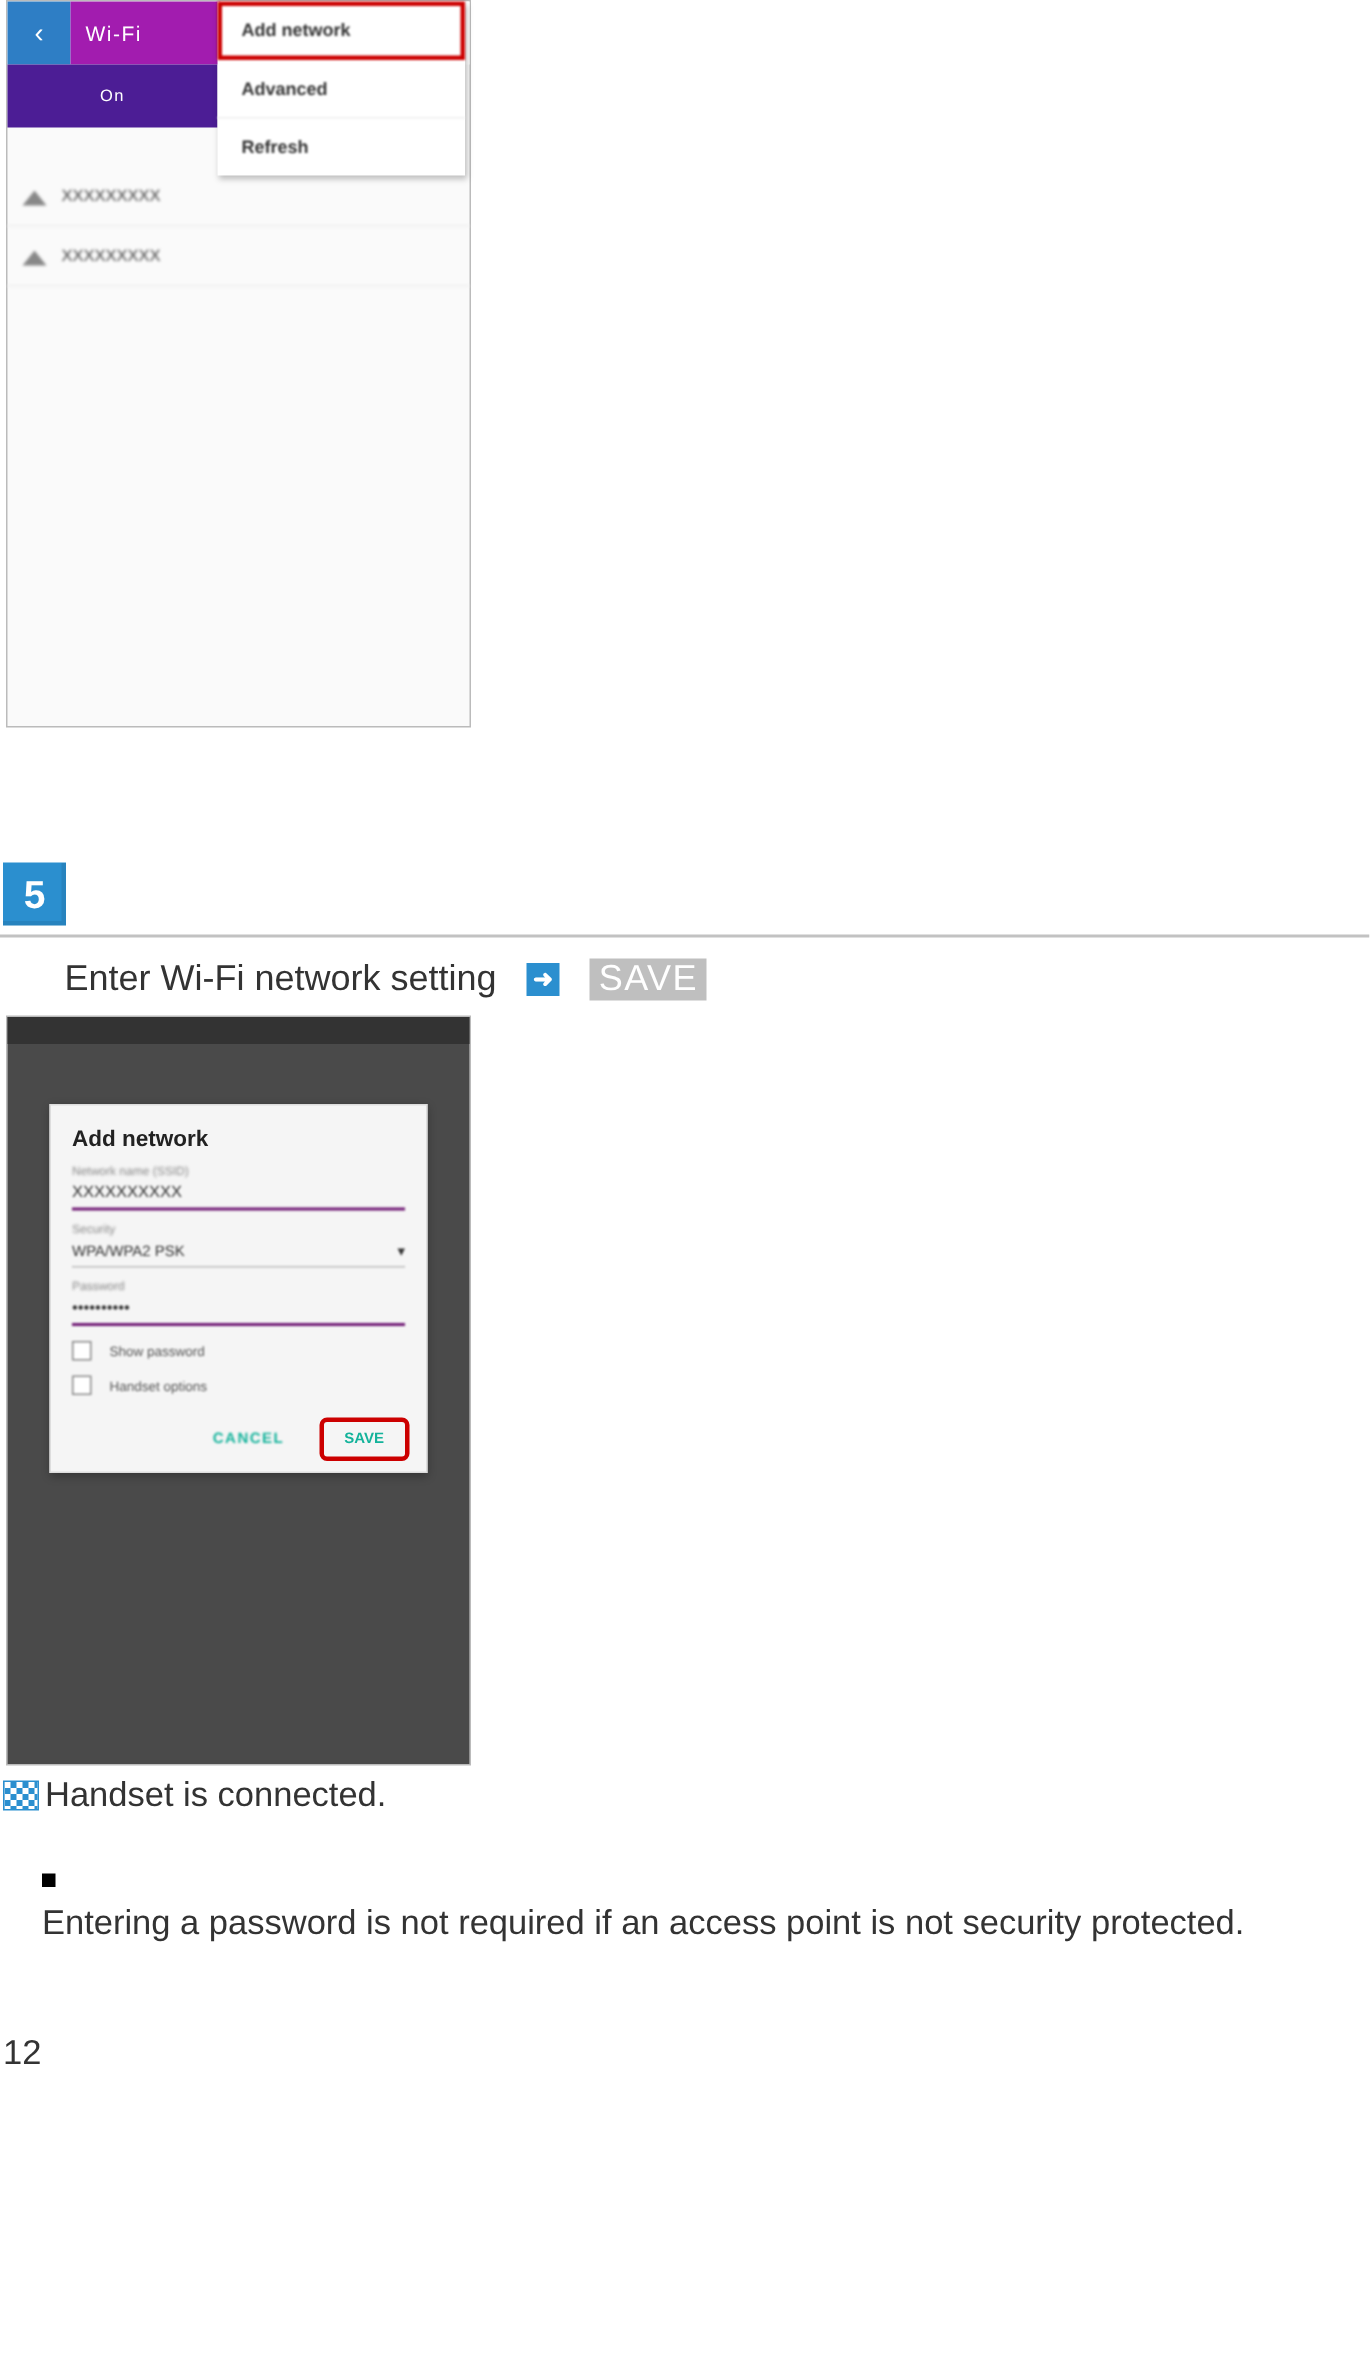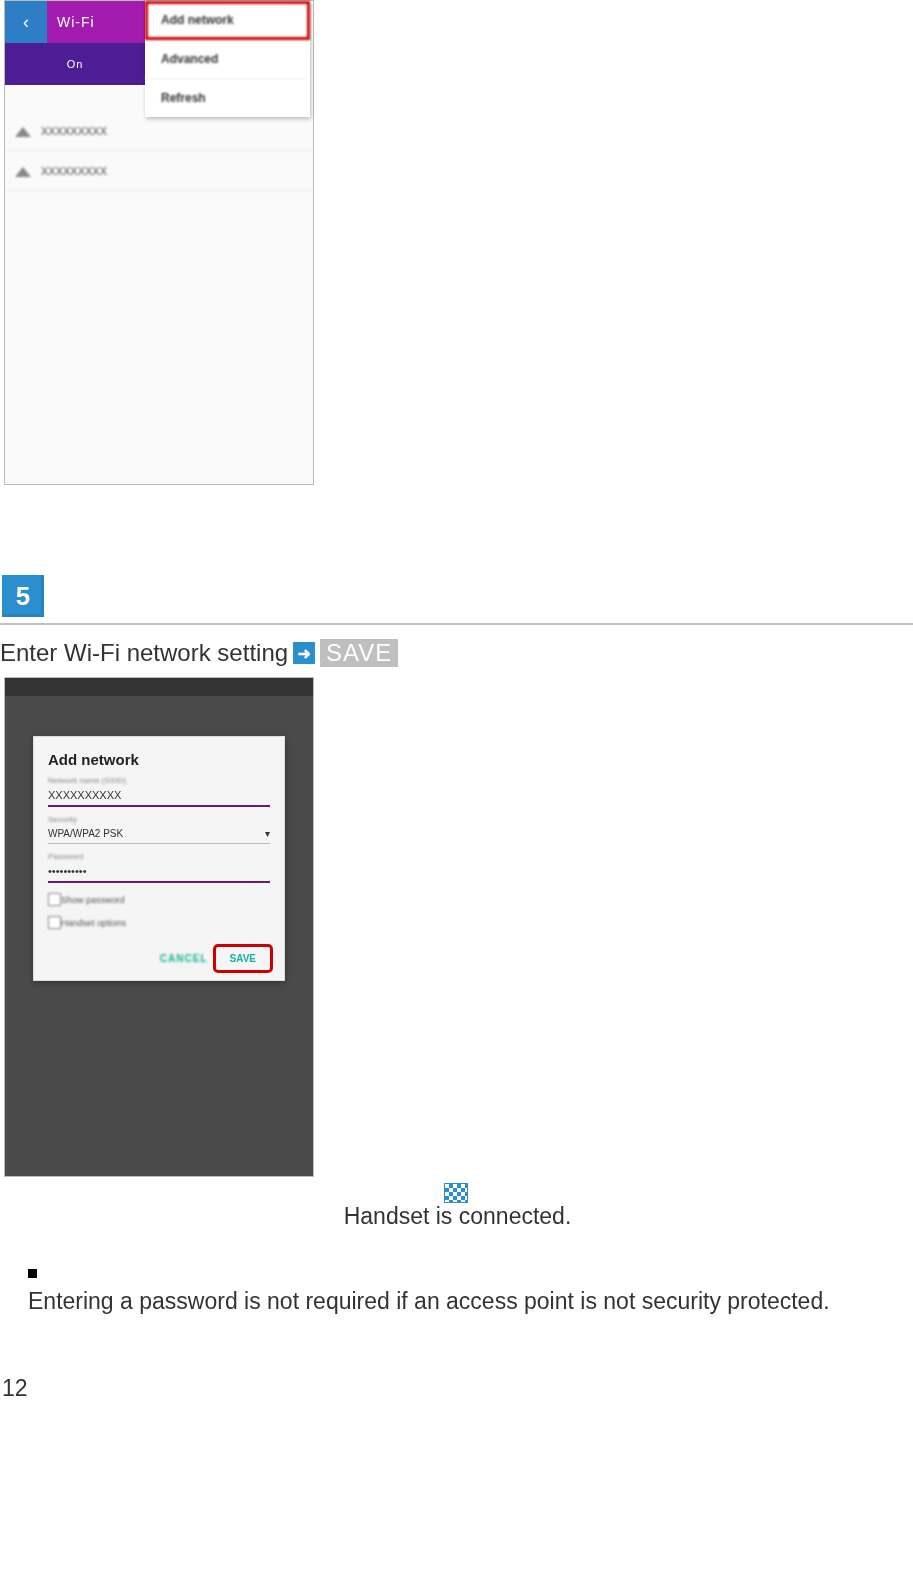--- a/index.html
+++ b/index.html
@@ -117,22 +117,23 @@
   .hr {
     border: none; border-top: 2px solid #c2c2c2;
     margin: 0 0 14px 0;
   }
 
   
   .instruction {
     font-size: 24px;
     color: #333;
     display: flex; align-items: center; flex-wrap: wrap;
-    gap: 5px;
+    gap: 20px;
     margin: 0 0 10px 0;
+    padding-left: 43px;
   }
   .arrow-icon {
     width: 22px; height: 22px;
     background: #2b8fcf;
     color: #fff; font-weight: bold;
     display: inline-flex; align-items: center; justify-content: center;
     font-size: 16px;
   }
   .save-chip {
     background: #bfbfbf;
@@ -180,30 +181,30 @@
   .p2-select {
     border: none; border-bottom: 1px solid #bbb;
     width: 100%;
     padding: 4px 0;
     font-size: 10px; color: #333;
     display: flex; justify-content: space-between; align-items: center;
     filter: blur(0.7px);
     gap: 24px;
   }
   .p2-check {
-    display: flex; align-items: center; gap: 0;
+    display: flex; align-items: center; gap: 12px;
     font-size: 9px; color: #555;
     margin-top: 10px;
     filter: blur(0.8px);
   }
   .p2-check .box {
     width: 13px; height: 13px; border: 1.5px solid #888; background: #fff;
   }
   .p2-btnrow {
-    display: flex; justify-content: flex-end; gap: 8px;
+    display: flex; justify-content: flex-end; gap: 26px;
     margin-top: 18px;
     align-items: center;
   }
   .p2-cancel { font-size: 10px; color: #14b39b; font-weight: 600; letter-spacing: 1px; filter: blur(0.8px); }
   .p2-save {
     font-size: 10px; color: #14b39b; font-weight: 600;
     padding: 6px 14px;
     outline: 3px solid #cc0000;
     border-radius: 2px;
     filter: blur(0.5px);
@@ -215,21 +216,21 @@
     display: inline-block;
     background:
       repeating-conic-gradient(#2b8fcf 0 25%, #fff 0 50%) 0 0/8px 8px;
     border: 1px solid #2b8fcf;
     vertical-align: middle;
     margin-right: 4px;
   }
   .connected-line {
     font-size: 23px; color: #333;
     margin: 6px 0 30px 2px;
-    display: flex; align-items: center; flex-direction: column;
+    display: flex; align-items: center;
   }
 
   .bullet-line {
     font-size: 23px; color: #333;
     margin: 0 0 60px 28px;
     display: flex; align-items: flex-start; gap: 10px; flex-direction: column;
   }
   .bullet-line .sq {
     width: 9px; height: 9px; background: #000; margin-top: 9px; flex: 0 0 auto;
   }

